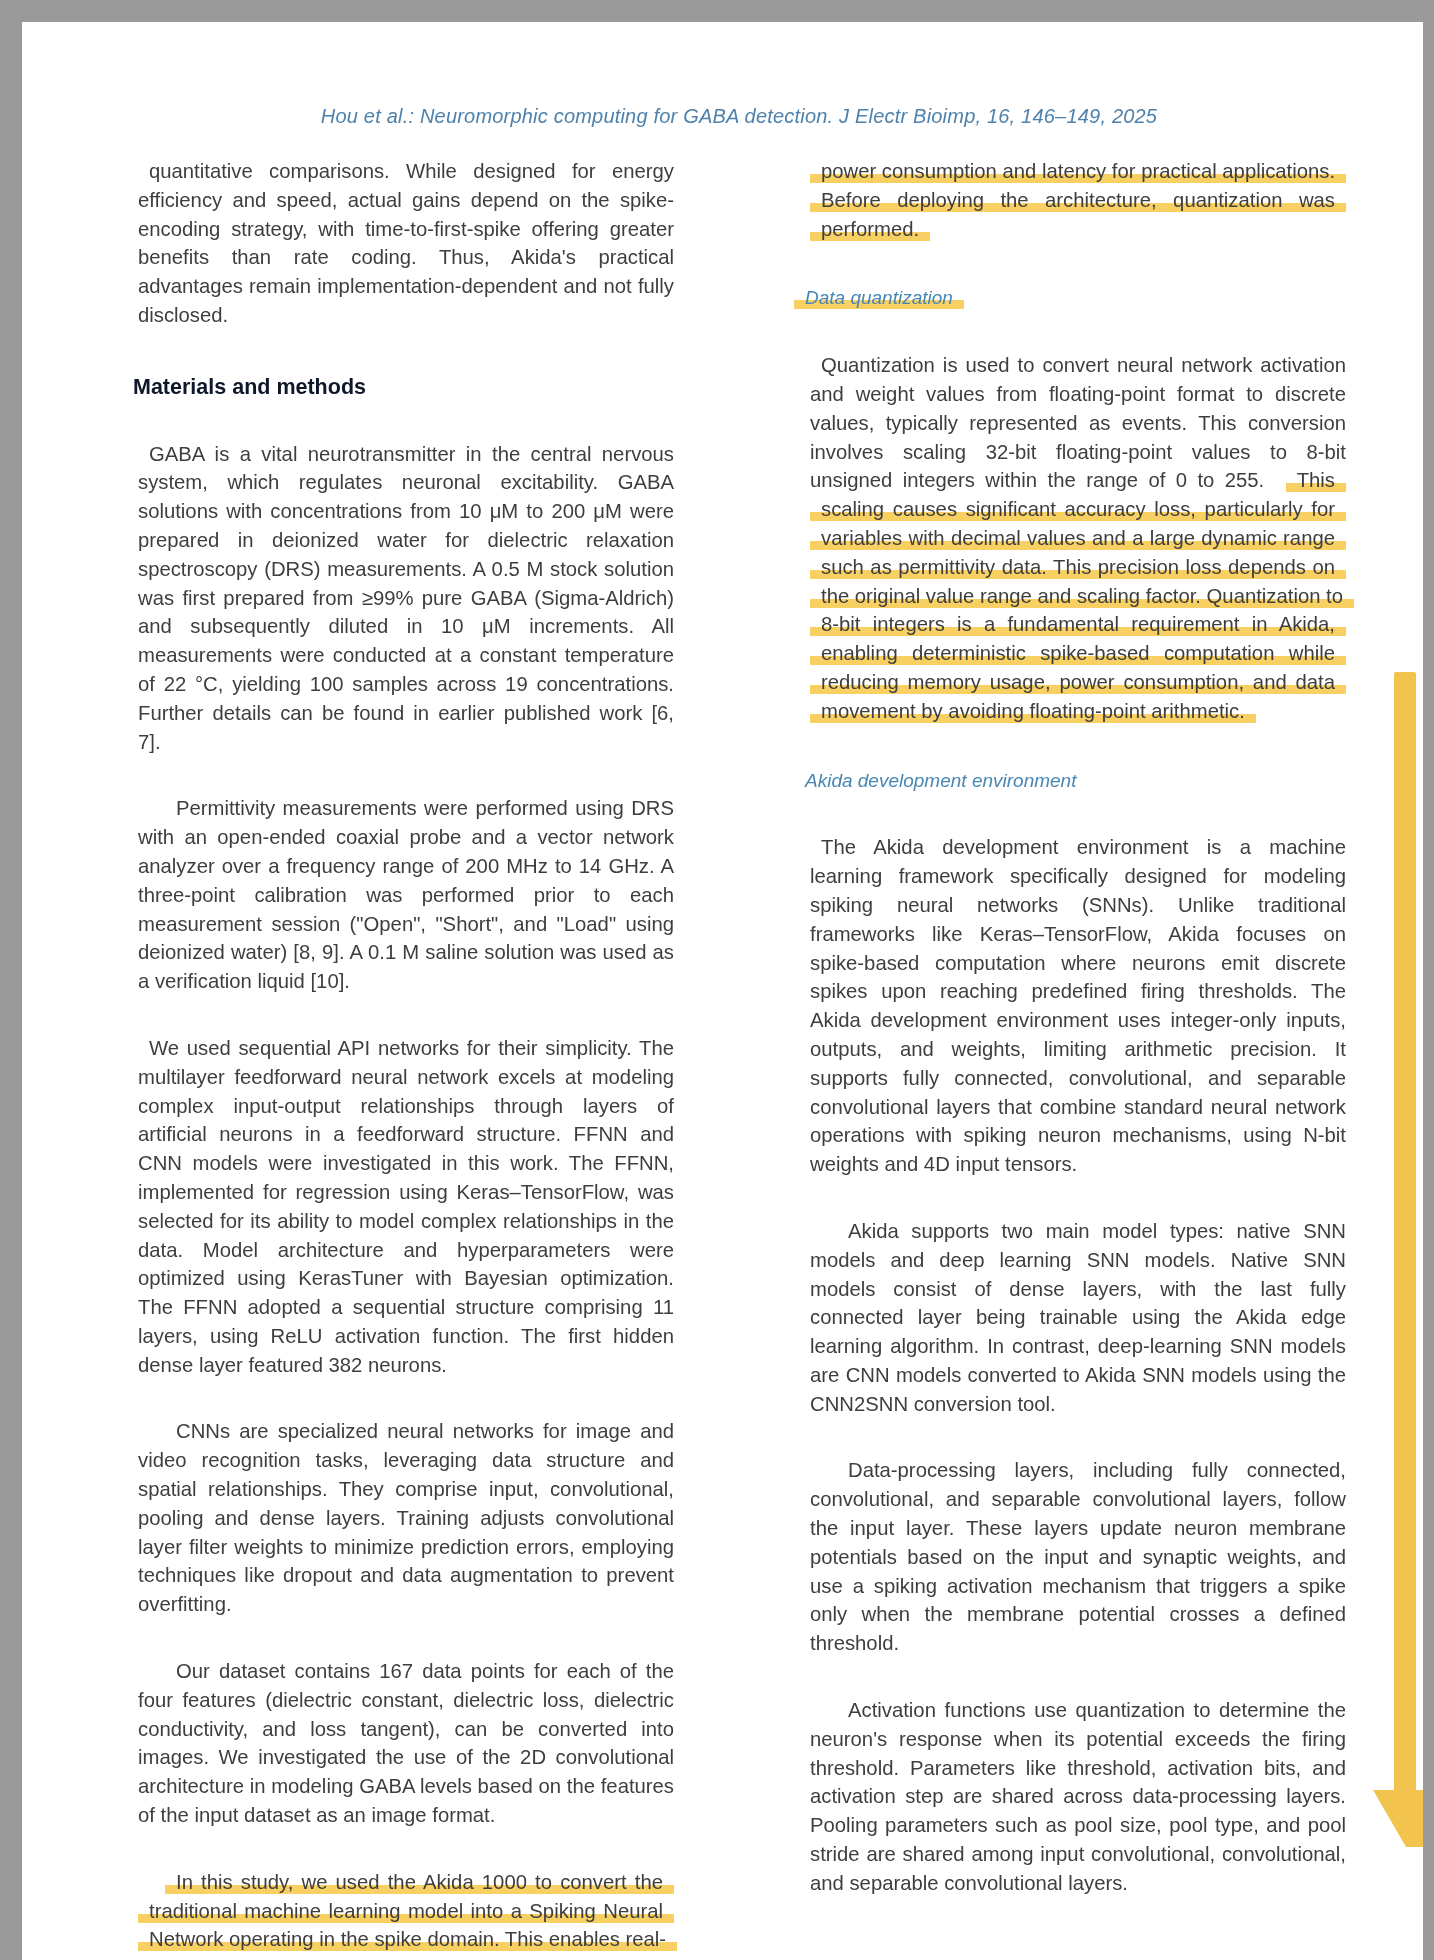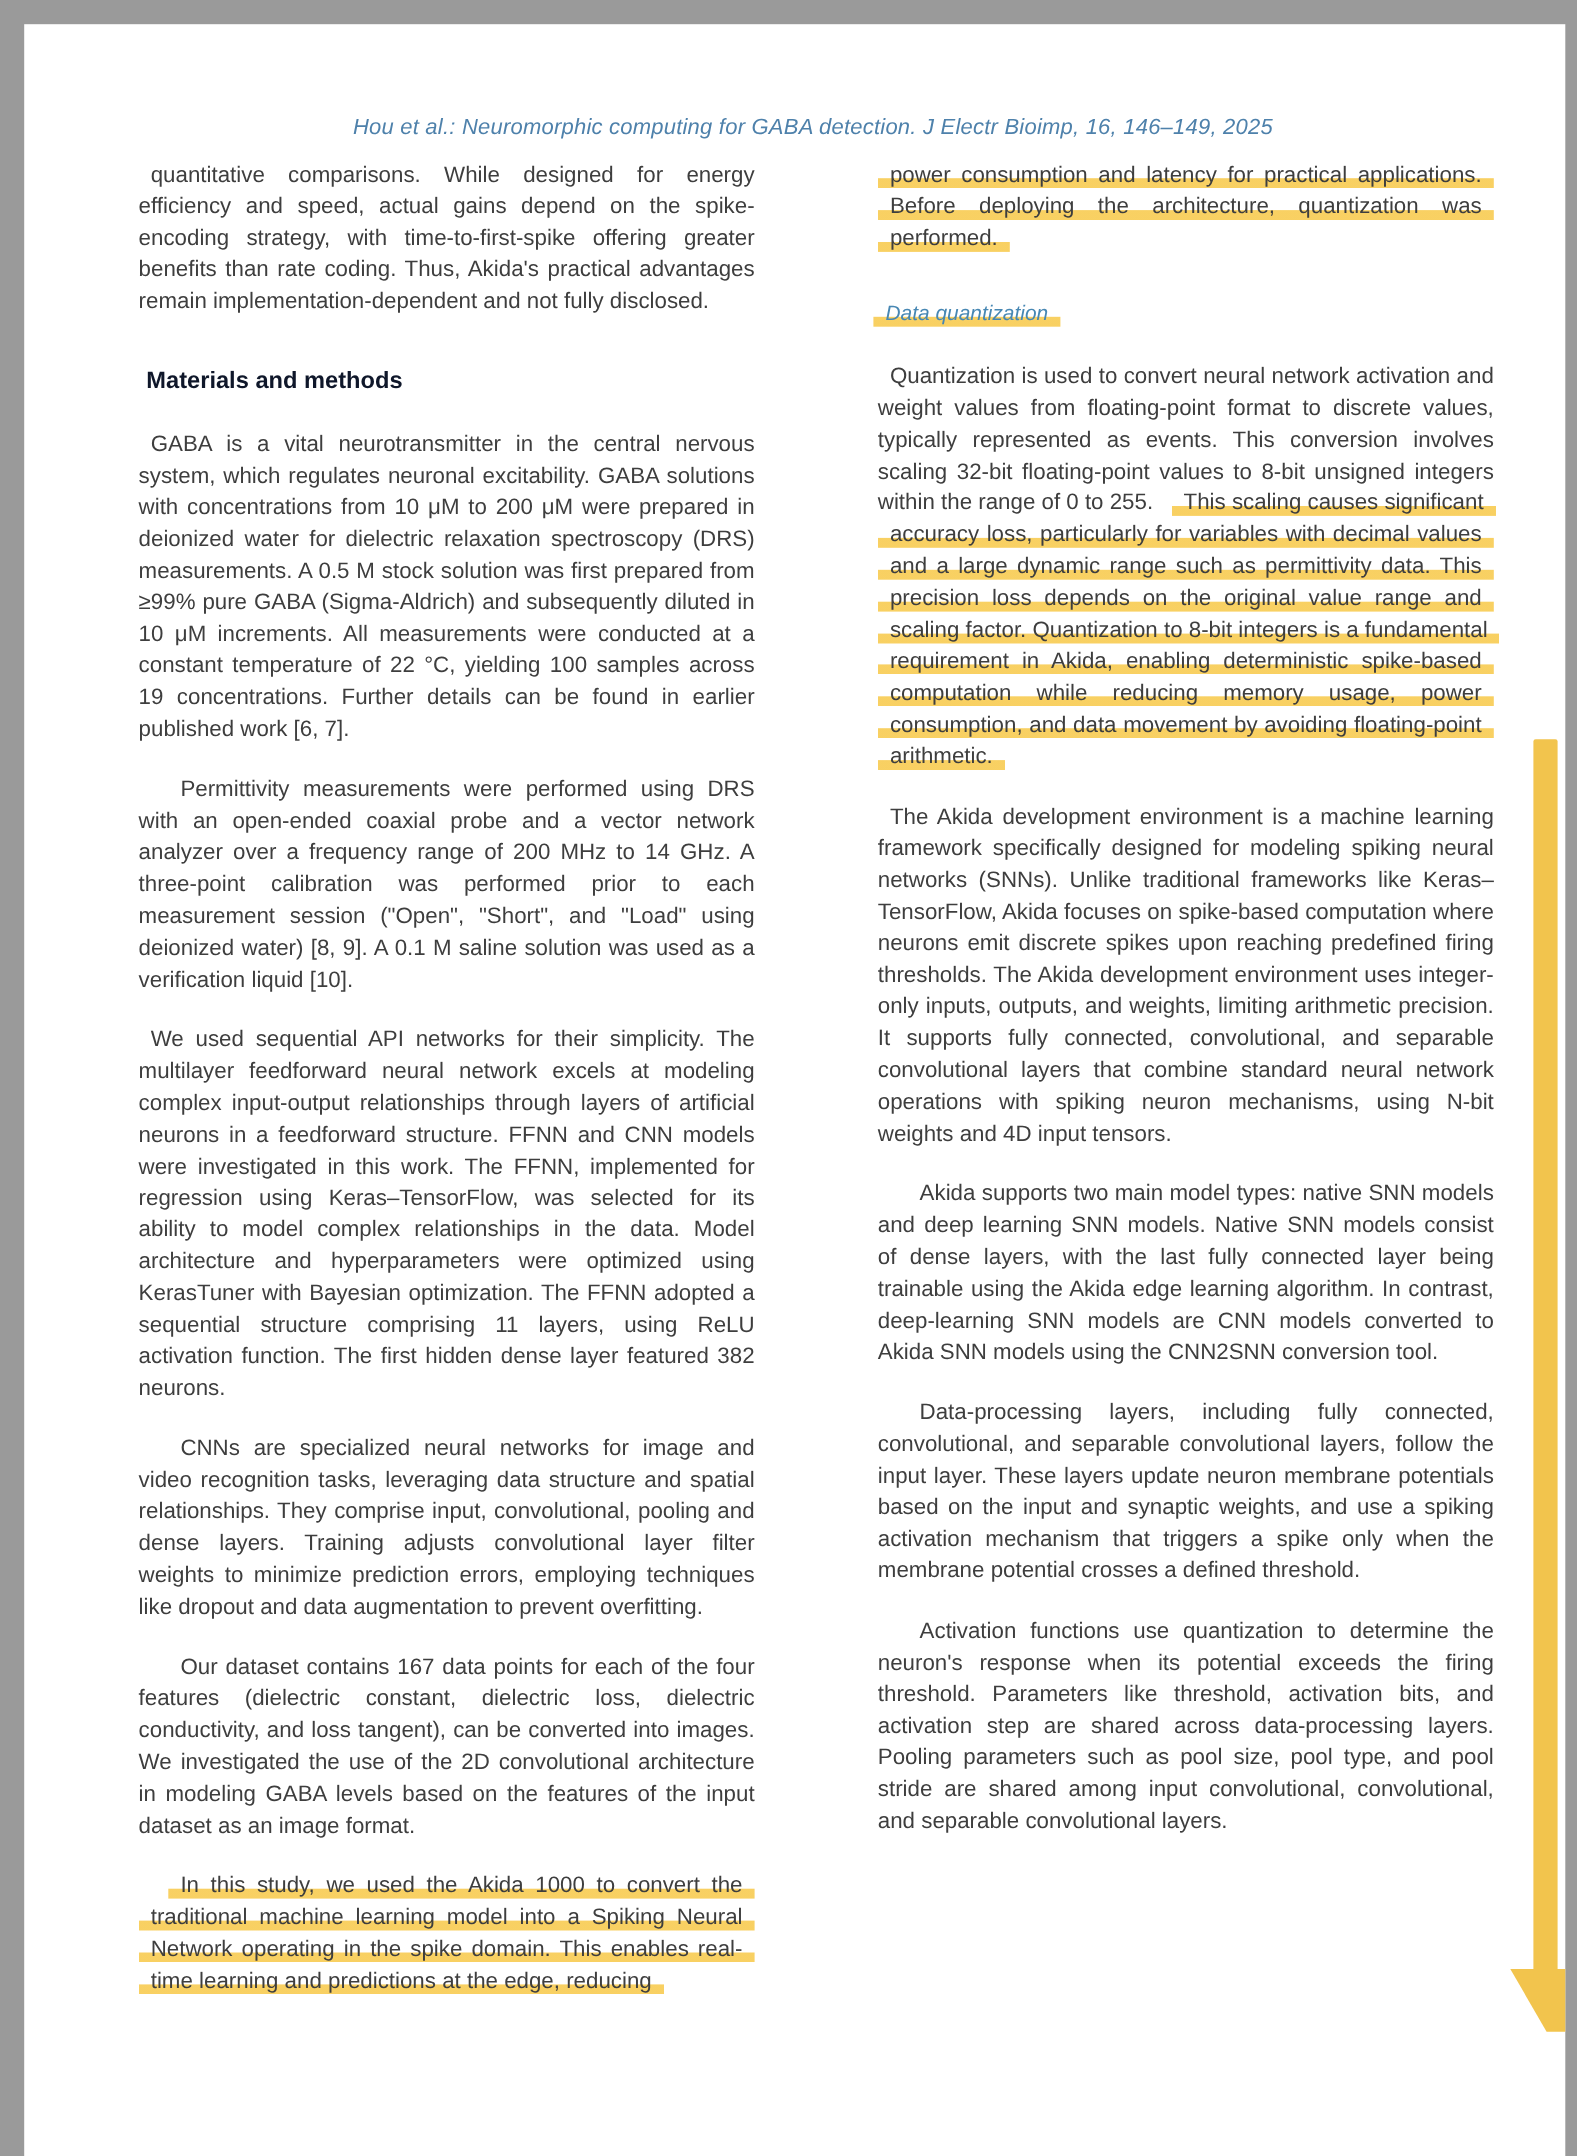--- a/index.html
+++ b/index.html
@@ -12,21 +12,21 @@
     position:absolute; top:72px; left:0; width:100%;
     text-align:center; font-style:italic; font-size:20px; color:#4e81ab;
     letter-spacing:0.2px;
   }
   .col{
     position:absolute; top:97px; width:612px;
     text-align:justify; color:#3e3e3e; font-size:20.3px; line-height:28.8px;
   }
   .col-left{ left:78px; }
   .col-right{ left:750px; }
-  .col p{ margin:4px; }
+  .col p{ margin:16px; }
   .col p.indent{ text-indent:27px; }
   .col h2{
     font-size:21.5px; color:#0f172a; margin:21px 0 7px; font-weight:700;
     text-align:left;
   }
   .col h3{
     font-size:19px; color:#4787b3; margin:19px 0 5px;
     font-weight:400; font-style:italic; text-align:left;
   }
   
@@ -75,20 +75,21 @@
       <p><span>We used sequential API networks for their simplicity. The multilayer feedforward neural network excels at modeling complex input-output relationships through layers of artificial neurons in a feedforward structure. FFNN and CNN models were investigated in this work. The FFNN, implemented for regression using Keras–TensorFlow, was selected for its ability to model complex relationships in the data. Model architecture and hyperparameters were optimized using KerasTuner with Bayesian optimization. The FFNN adopted a sequential structure comprising 11 layers, using ReLU activation function. The first hidden dense layer featured 382 neurons.</span></p>
       <p class="indent"><span>CNNs are specialized neural networks for image and video recognition tasks, leveraging data structure and spatial relationships. They comprise input, convolutional, pooling and dense layers. Training adjusts convolutional layer filter weights to minimize prediction errors, employing techniques like dropout and data augmentation to prevent overfitting.</span></p>
       <p class="indent"><span>Our dataset contains 167 data points for each of the four features (dielectric constant, dielectric loss, dielectric conductivity, and loss tangent), can be converted into images. We investigated the use of the 2D convolutional architecture in modeling GABA levels based on the features of the input dataset as an image format.</span></p>
       <p class="indent"><span class="hl">In this study, we used the Akida 1000 to convert the traditional machine learning model into a Spiking Neural Network operating in the spike domain. This enables real-time learning and predictions at the edge, reducing</span></p>
     </div>
 
   <div class="col col-right" id="col-right">
       <p><span class="hl">power consumption and latency for practical applications. Before deploying the architecture, quantization was performed.</span></p>
       <h3><span class="hl">Data quantization</span></h3>
       <p><span>Quantization is used to convert neural network activation and weight values from floating-point format to discrete values, typically represented as events. This conversion involves scaling 32-bit floating-point values to 8-bit unsigned integers within the range of 0 to 255. </span><span class="hl">This scaling causes significant accuracy loss, particularly for variables with decimal values and a large dynamic range such as permittivity data. This precision loss depends on the original value range and scaling factor. Quantization to 8-bit integers is a fundamental requirement in Akida, enabling deterministic spike-based computation while reducing memory usage, power consumption, and data movement by avoiding floating-point arithmetic.</span></p>
+      <h3><span>Akida development environment</span></h3>
       <p><span>The Akida development environment is a machine learning framework specifically designed for modeling spiking neural networks (SNNs). Unlike traditional frameworks like Keras–TensorFlow, Akida focuses on spike-based computation where neurons emit discrete spikes upon reaching predefined firing thresholds. The Akida development environment uses integer-only inputs, outputs, and weights, limiting arithmetic precision. It supports fully connected, convolutional, and separable convolutional layers that combine standard neural network operations with spiking neuron mechanisms, using N-bit weights and 4D input tensors.</span></p>
       <p class="indent"><span>Akida supports two main model types: native SNN models and deep learning SNN models. Native SNN models consist of dense layers, with the last fully connected layer being trainable using the Akida edge learning algorithm. In contrast, deep-learning SNN models are CNN models converted to Akida SNN models using the CNN2SNN conversion tool.</span></p>
       <p class="indent"><span>Data-processing layers, including fully connected, convolutional, and separable convolutional layers, follow the input layer. These layers update neuron membrane potentials based on the input and synaptic weights, and use a spiking activation mechanism that triggers a spike only when the membrane potential crosses a defined threshold.</span></p>
       <p class="indent"><span>Activation functions use quantization to determine the neuron's response when its potential exceeds the firing threshold. Parameters like threshold, activation bits, and activation step are shared across data-processing layers. Pooling parameters such as pool size, pool type, and pool stride are shared among input convolutional, convolutional, and separable convolutional layers.</span></p>
     </div>
 
   <div class="arrow-shaft"></div>
   <div class="arrow-head"></div>
 
 

